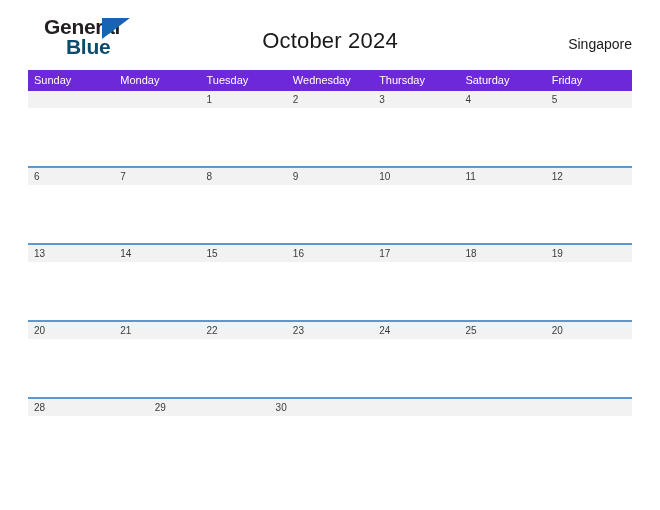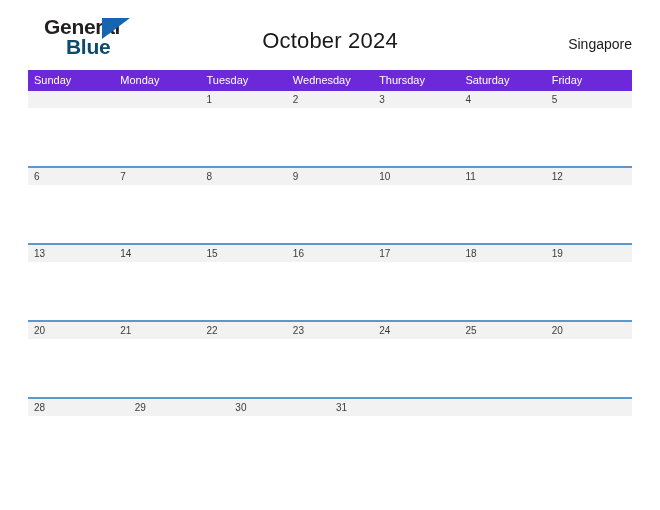--- a/index.html
+++ b/index.html
@@ -262,21 +262,20 @@
         <div class="event-cell"></div>
         <div class="event-cell"></div>
       </div>
     </div>
 
     <div class="week-row">
       <div class="date-band">
         <div class="date-cell">28</div>
         <div class="date-cell">29</div>
         <div class="date-cell">30</div>
-        <div class="date-cell">31</div>
         <div class="date-cell"></div>
         <div class="date-cell"></div>
       </div>
       <div class="event-band">
         <div class="event-cell"></div>
         <div class="event-cell"></div>
         <div class="event-cell"></div>
         <div class="event-cell"></div>
         <div class="event-cell"></div>
         <div class="event-cell"></div>

